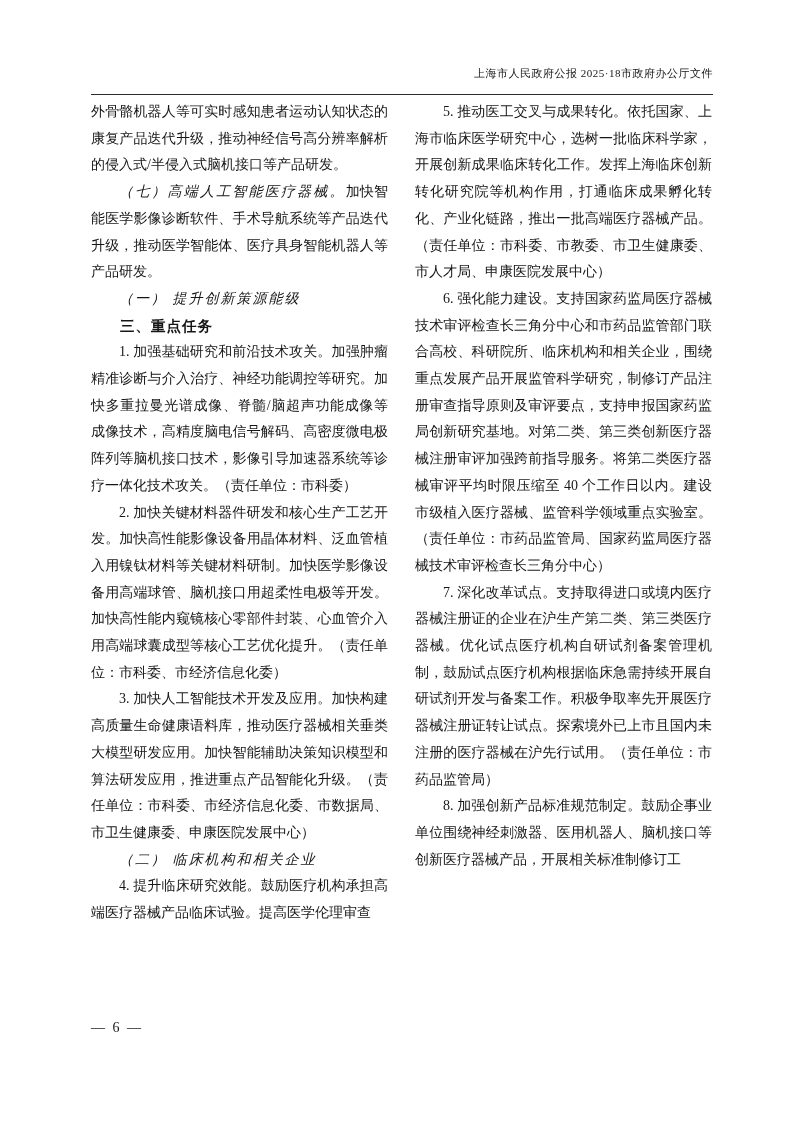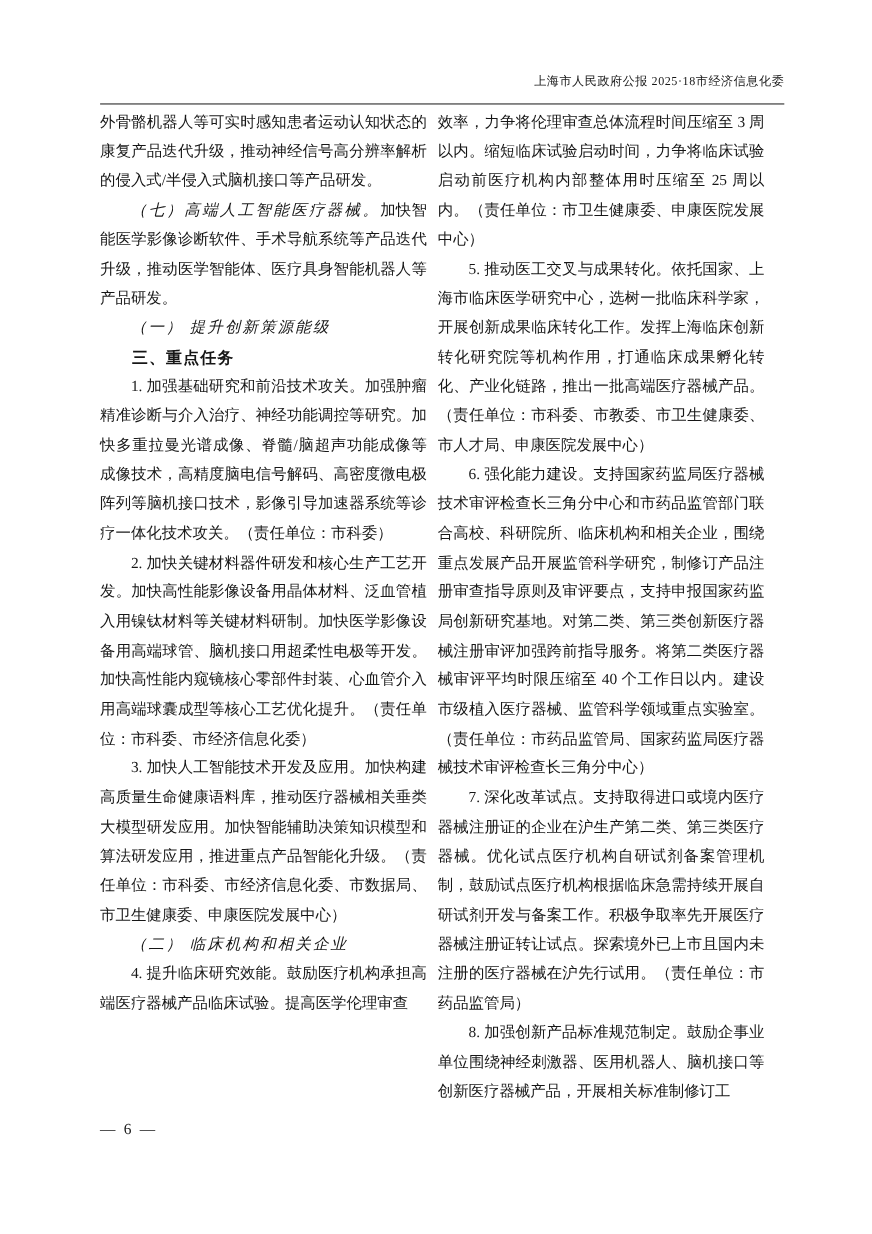--- a/index.html
+++ b/index.html
@@ -31,21 +31,21 @@
     top: 94px;
     height: 0;
     border-top: 1px solid #2b2b2b;
   }
   .content {
     position: absolute;
     left: 91px;
     top: 99px;
     width: 622px;
     display: flex;
-    gap: 10px;
+    gap: 27px;
   }
   .col {
     width: 297px;
     font-size: 14px;
     line-height: 26.7px;
     text-align: justify;
     text-justify: inter-ideograph;
   }
   .col p { margin: 0; padding: 0; }
   .col p.indent { text-indent: 2em; }
@@ -67,39 +67,38 @@
     letter-spacing: 2px;
   }
 </style>
 </head>
 <body>
 
 <div class="page">
 
   <div class="header">
     <span>上海市人民政府公报 2025·18</span>
-    <span>市经济信息化委</span>
+    <span>市政府办公厅文件</span>
   </div>
 
   <div class="header-rule"></div>
 
   <div class="content">
     <div class="col" id="left-col">
         <p class="">外骨骼机器人等可实时感知患者运动认知状态的康复产品迭代升级，推动神经信号高分辨率解析的侵入式/半侵入式脑机接口等产品研发。</p>
         <p class="indent"><span class="kai">（七）高端人工智能医疗器械。</span>加快智能医学影像诊断软件、手术导航系统等产品迭代升级，推动医学智能体、医疗具身智能机器人等产品研发。</p>
         <p class="indent kai">（一） 提升创新策源能级</p>
         <p class="indent section">三、重点任务</p>
         <p class="indent">1. 加强基础研究和前沿技术攻关。加强肿瘤精准诊断与介入治疗、神经功能调控等研究。加快多重拉曼光谱成像、脊髓/脑超声功能成像等成像技术，高精度脑电信号解码、高密度微电极阵列等脑机接口技术，影像引导加速器系统等诊疗一体化技术攻关。（责任单位：市科委）</p>
         <p class="indent">2. 加快关键材料器件研发和核心生产工艺开发。加快高性能影像设备用晶体材料、泛血管植入用镍钛材料等关键材料研制。加快医学影像设备用高端球管、脑机接口用超柔性电极等开发。加快高性能内窥镜核心零部件封装、心血管介入用高端球囊成型等核心工艺优化提升。（责任单位：市科委、市经济信息化委）</p>
         <p class="indent">3. 加快人工智能技术开发及应用。加快构建高质量生命健康语料库，推动医疗器械相关垂类大模型研发应用。加快智能辅助决策知识模型和算法研发应用，推进重点产品智能化升级。（责任单位：市科委、市经济信息化委、市数据局、市卫生健康委、申康医院发展中心）</p>
         <p class="indent kai">（二） 临床机构和相关企业</p>
         <p class="indent">4. 提升临床研究效能。鼓励医疗机构承担高端医疗器械产品临床试验。提高医学伦理审查</p>
       </div>
     <div class="col" id="right-col">
-        <p class="">效率，力争将伦理审查总体流程时间压缩至 3 周以内。缩短临床试验启动时间，力争将临床试验启动前医疗机构内部整体用时压缩至 25 周以内。（责任单位：市卫生健康委、申康医院发展中心）</p>
         <p class="indent">5. 推动医工交叉与成果转化。依托国家、上海市临床医学研究中心，选树一批临床科学家，开展创新成果临床转化工作。发挥上海临床创新转化研究院等机构作用，打通临床成果孵化转化、产业化链路，推出一批高端医疗器械产品。（责任单位：市科委、市教委、市卫生健康委、市人才局、申康医院发展中心）</p>
         <p class="indent">6. 强化能力建设。支持国家药监局医疗器械技术审评检查长三角分中心和市药品监管部门联合高校、科研院所、临床机构和相关企业，围绕重点发展产品开展监管科学研究，制修订产品注册审查指导原则及审评要点，支持申报国家药监局创新研究基地。对第二类、第三类创新医疗器械注册审评加强跨前指导服务。将第二类医疗器械审评平均时限压缩至 40 个工作日以内。建设市级植入医疗器械、监管科学领域重点实验室。（责任单位：市药品监管局、国家药监局医疗器械技术审评检查长三角分中心）</p>
         <p class="indent">7. 深化改革试点。支持取得进口或境内医疗器械注册证的企业在沪生产第二类、第三类医疗器械。优化试点医疗机构自研试剂备案管理机制，鼓励试点医疗机构根据临床急需持续开展自研试剂开发与备案工作。积极争取率先开展医疗器械注册证转让试点。探索境外已上市且国内未注册的医疗器械在沪先行试用。（责任单位：市药品监管局）</p>
         <p class="indent">8. 加强创新产品标准规范制定。鼓励企事业单位围绕神经刺激器、医用机器人、脑机接口等创新医疗器械产品，开展相关标准制修订工</p>
       </div>
   </div>
 
   <div class="footer">— 6 —</div>
 
 </div>

